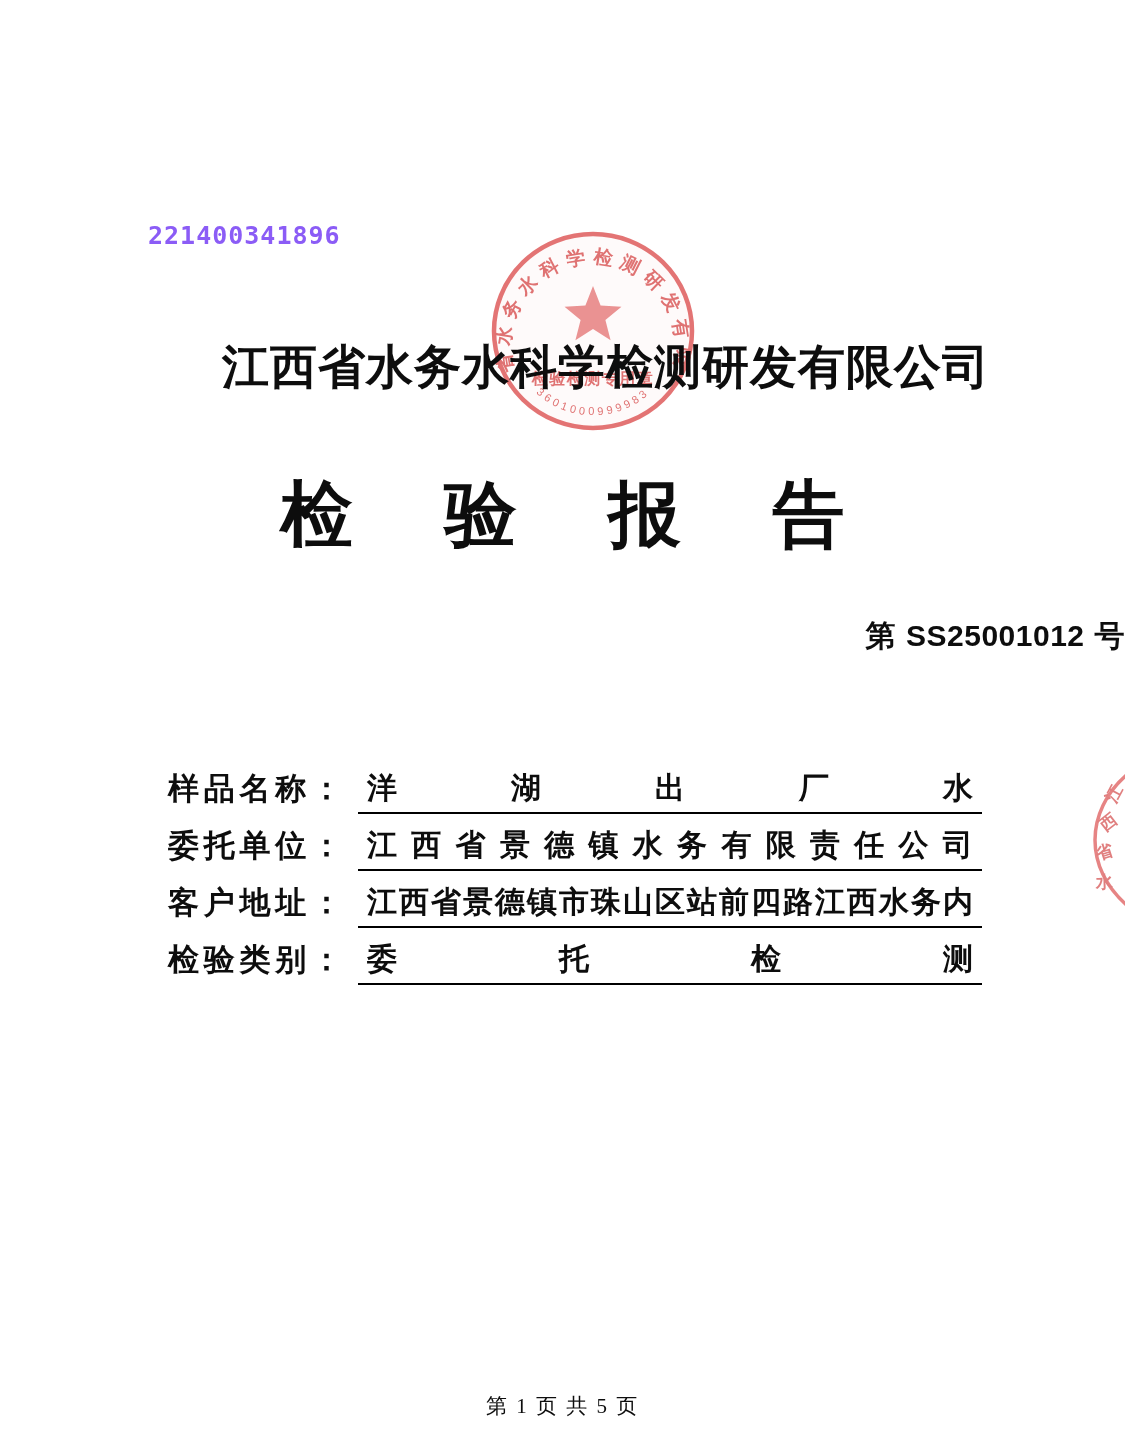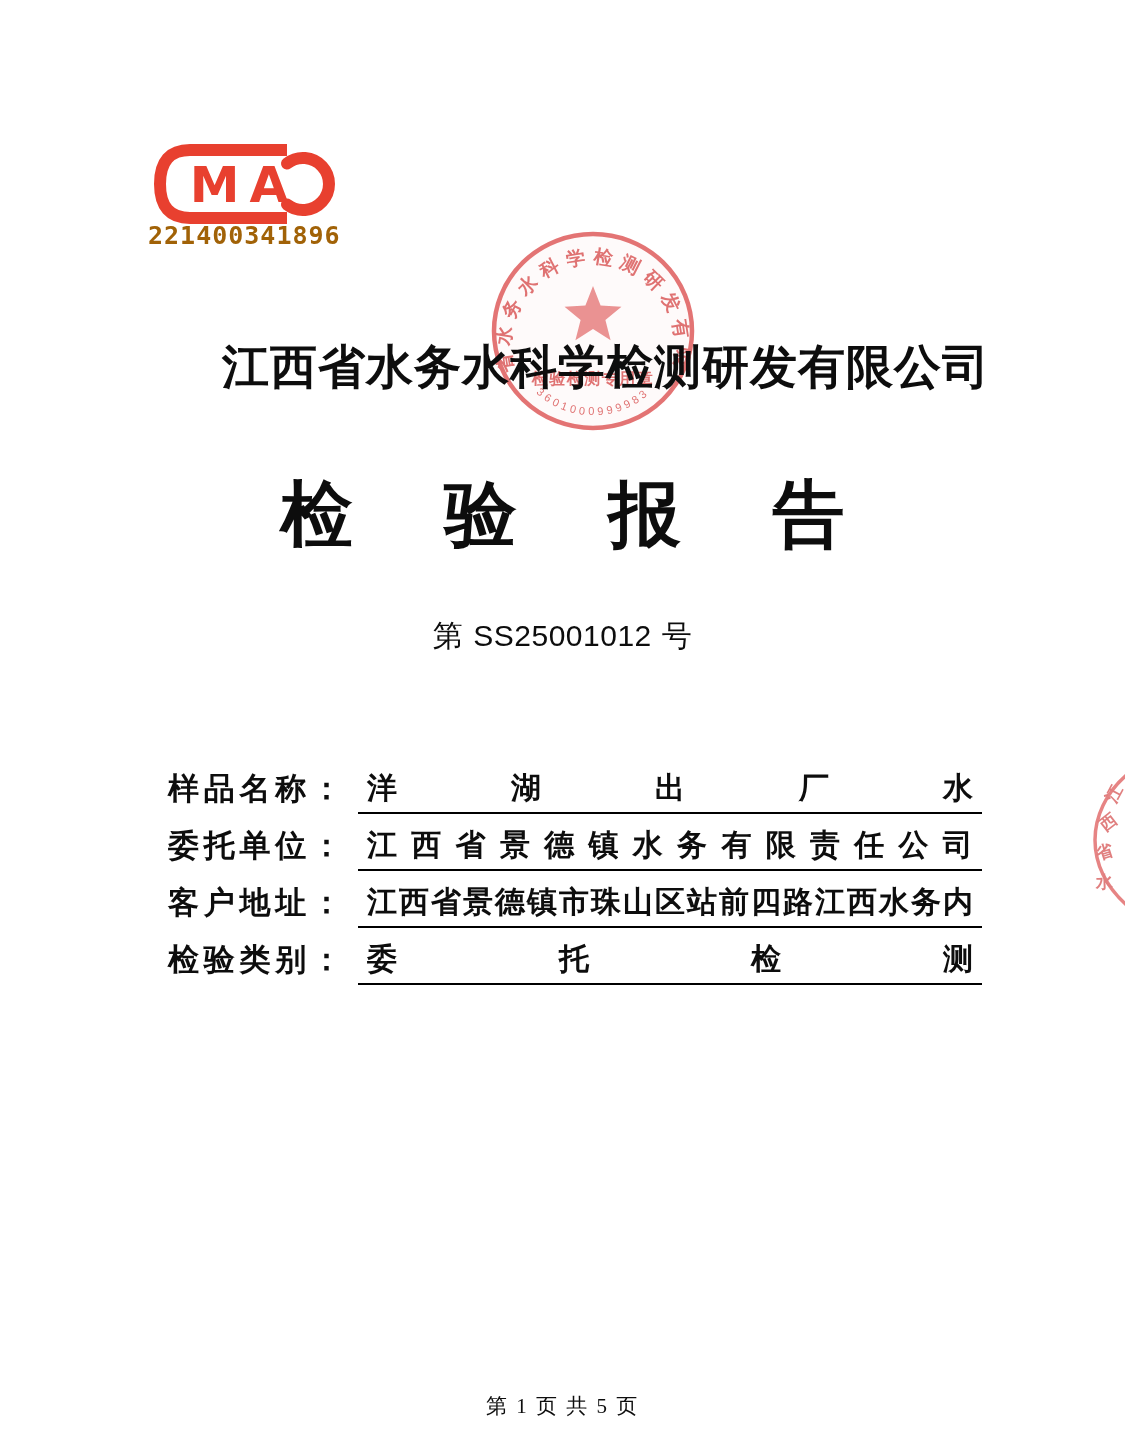--- a/index.html
+++ b/index.html
@@ -27,22 +27,22 @@
 
   
   .title-row{
     position:absolute;left:0;top:477px;width:1125px;z-index:2;
     display:flex;justify-content:center;gap:92px;
     font-size:72px;font-weight:700;line-height:1.05;
   }
 
   
   .report-no{
-    position:absolute;left:0;top:616px;width:1125px;text-align:center;
-    font-size:30px;font-weight:400;letter-spacing:.5px;
+    position:absolute;left:0;top:616px;width:1125px;text-align:right;
+    font-size:30px;font-weight:700;letter-spacing:.5px;
   }
   .report-no .pre{margin-right:10px;}
   .report-no .suf{margin-left:10px;}
 
   
   .fields{position:absolute;left:168px;top:766px;width:814px;}
   .field-row{display:flex;align-items:flex-start;height:57px;}
   .field-label{
     width:174px;display:flex;justify-content:space-between;
     font-size:31px;font-weight:700;padding-top:2px;flex:none;
@@ -72,30 +72,21 @@
   }
 
   
   .side-seal{position:absolute;top:740px;right:0;width:44px;height:205px;overflow:hidden;}
 </style>
 </head>
 <body>
 
 <div class="page">
 
-  <div class="cma-block">
-    <svg width="188" height="118" viewBox="0 0 188 118">
-      <g stroke="#e8402f" fill="none">
-        <path d="M 137,10 L 40,10 Q 10,10 10,44 Q 10,78 40,78 L 137,78" stroke-width="12"></path>
-        <path d="M 137,64.5 A 26,26 0 1 0 137,23.5" stroke-width="12" stroke-linecap="round"></path>
-      </g>
-      <text x="94" y="62" text-anchor="middle" fill="#e8402f" font-family="DejaVu Sans, sans-serif" font-size="50" font-weight="700" letter-spacing="10">MA</text>
-    </svg>
-  </div>
-  <div class="cma-number" style="color:#a16207">221400341896</div>
+  <div class="cma-number" style="color:#8b5cf6">221400341896</div>
 
   <div class="seal">
     <svg width="212" height="204" viewBox="0 0 212 204">
       <g opacity="0.8">
         <ellipse cx="106" cy="100" rx="99" ry="97" fill="rgba(238,150,150,0.06)" stroke="#dd5252" stroke-width="4.5"></ellipse>
         <defs>
           <path id="ringTop" d="M 24,128 A 83,83 0 1 1 188,128" fill="none"></path>
           <path id="ringBottom" d="M 44,157 A 84,84 0 0 0 168,157" fill="none"></path>
         </defs>
         <text font-size="19" font-weight="700" fill="#d85050" letter-spacing="7" text-anchor="middle">

